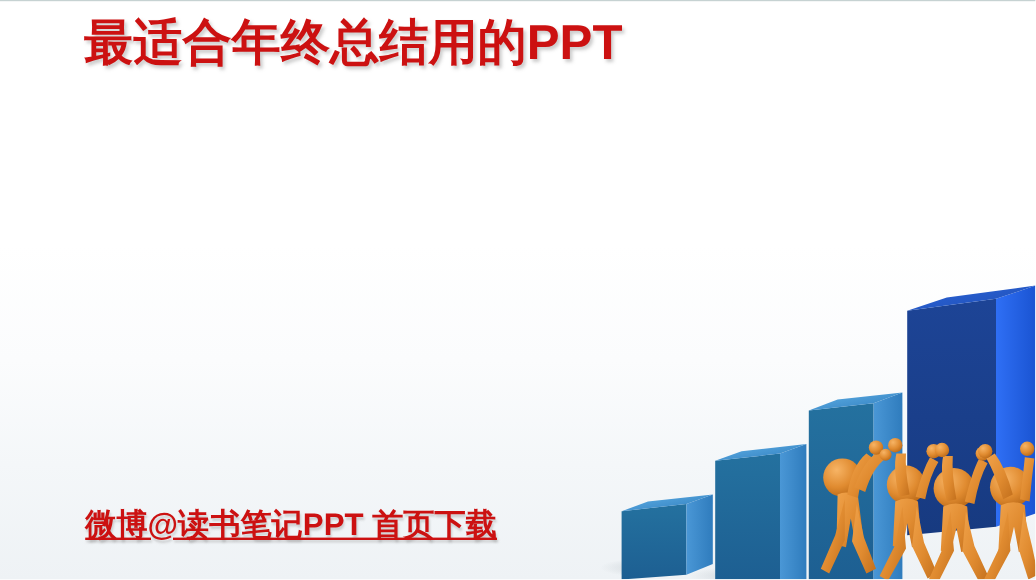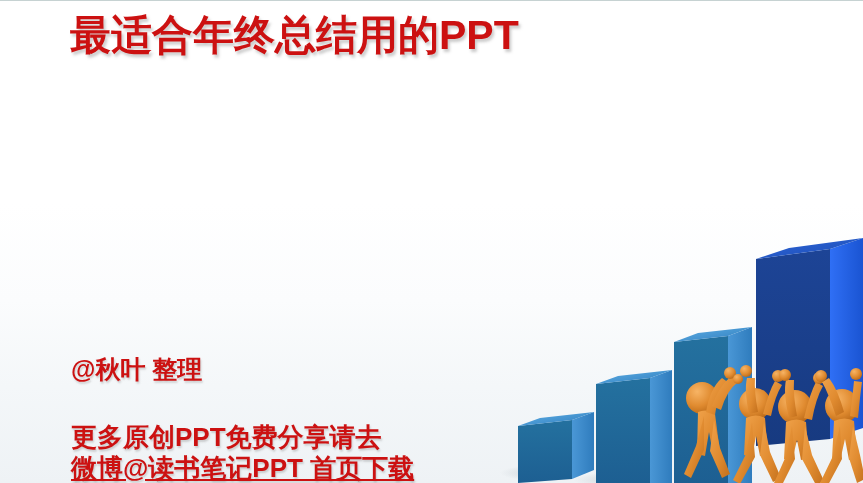--- a/index.html
+++ b/index.html
@@ -79,24 +79,22 @@
 </style>
 </head>
 <body>
 
 <div id="slide">
 
   <div class="headline">
     <span>最适合年终总结用的PPT</span>
   </div>
 
-  <div class="byline">@秋叶 整理</div>
 
   <div class="promo">
-    <span>更多原创PPT免费分享请去</span>
     <span class="l2">微博@读书笔记PPT 首页下载</span>
   </div>
 
   <div id="artwork">
     <svg viewBox="0 0 373 253" xmlns="http://www.w3.org/2000/svg">
       <defs>
         <linearGradient id="gLightFront" x1="0" y1="0" x2="0" y2="1">
           <stop offset="0" stop-color="#24719f"></stop>
           <stop offset="1" stop-color="#1d5f92"></stop>
         </linearGradient>

